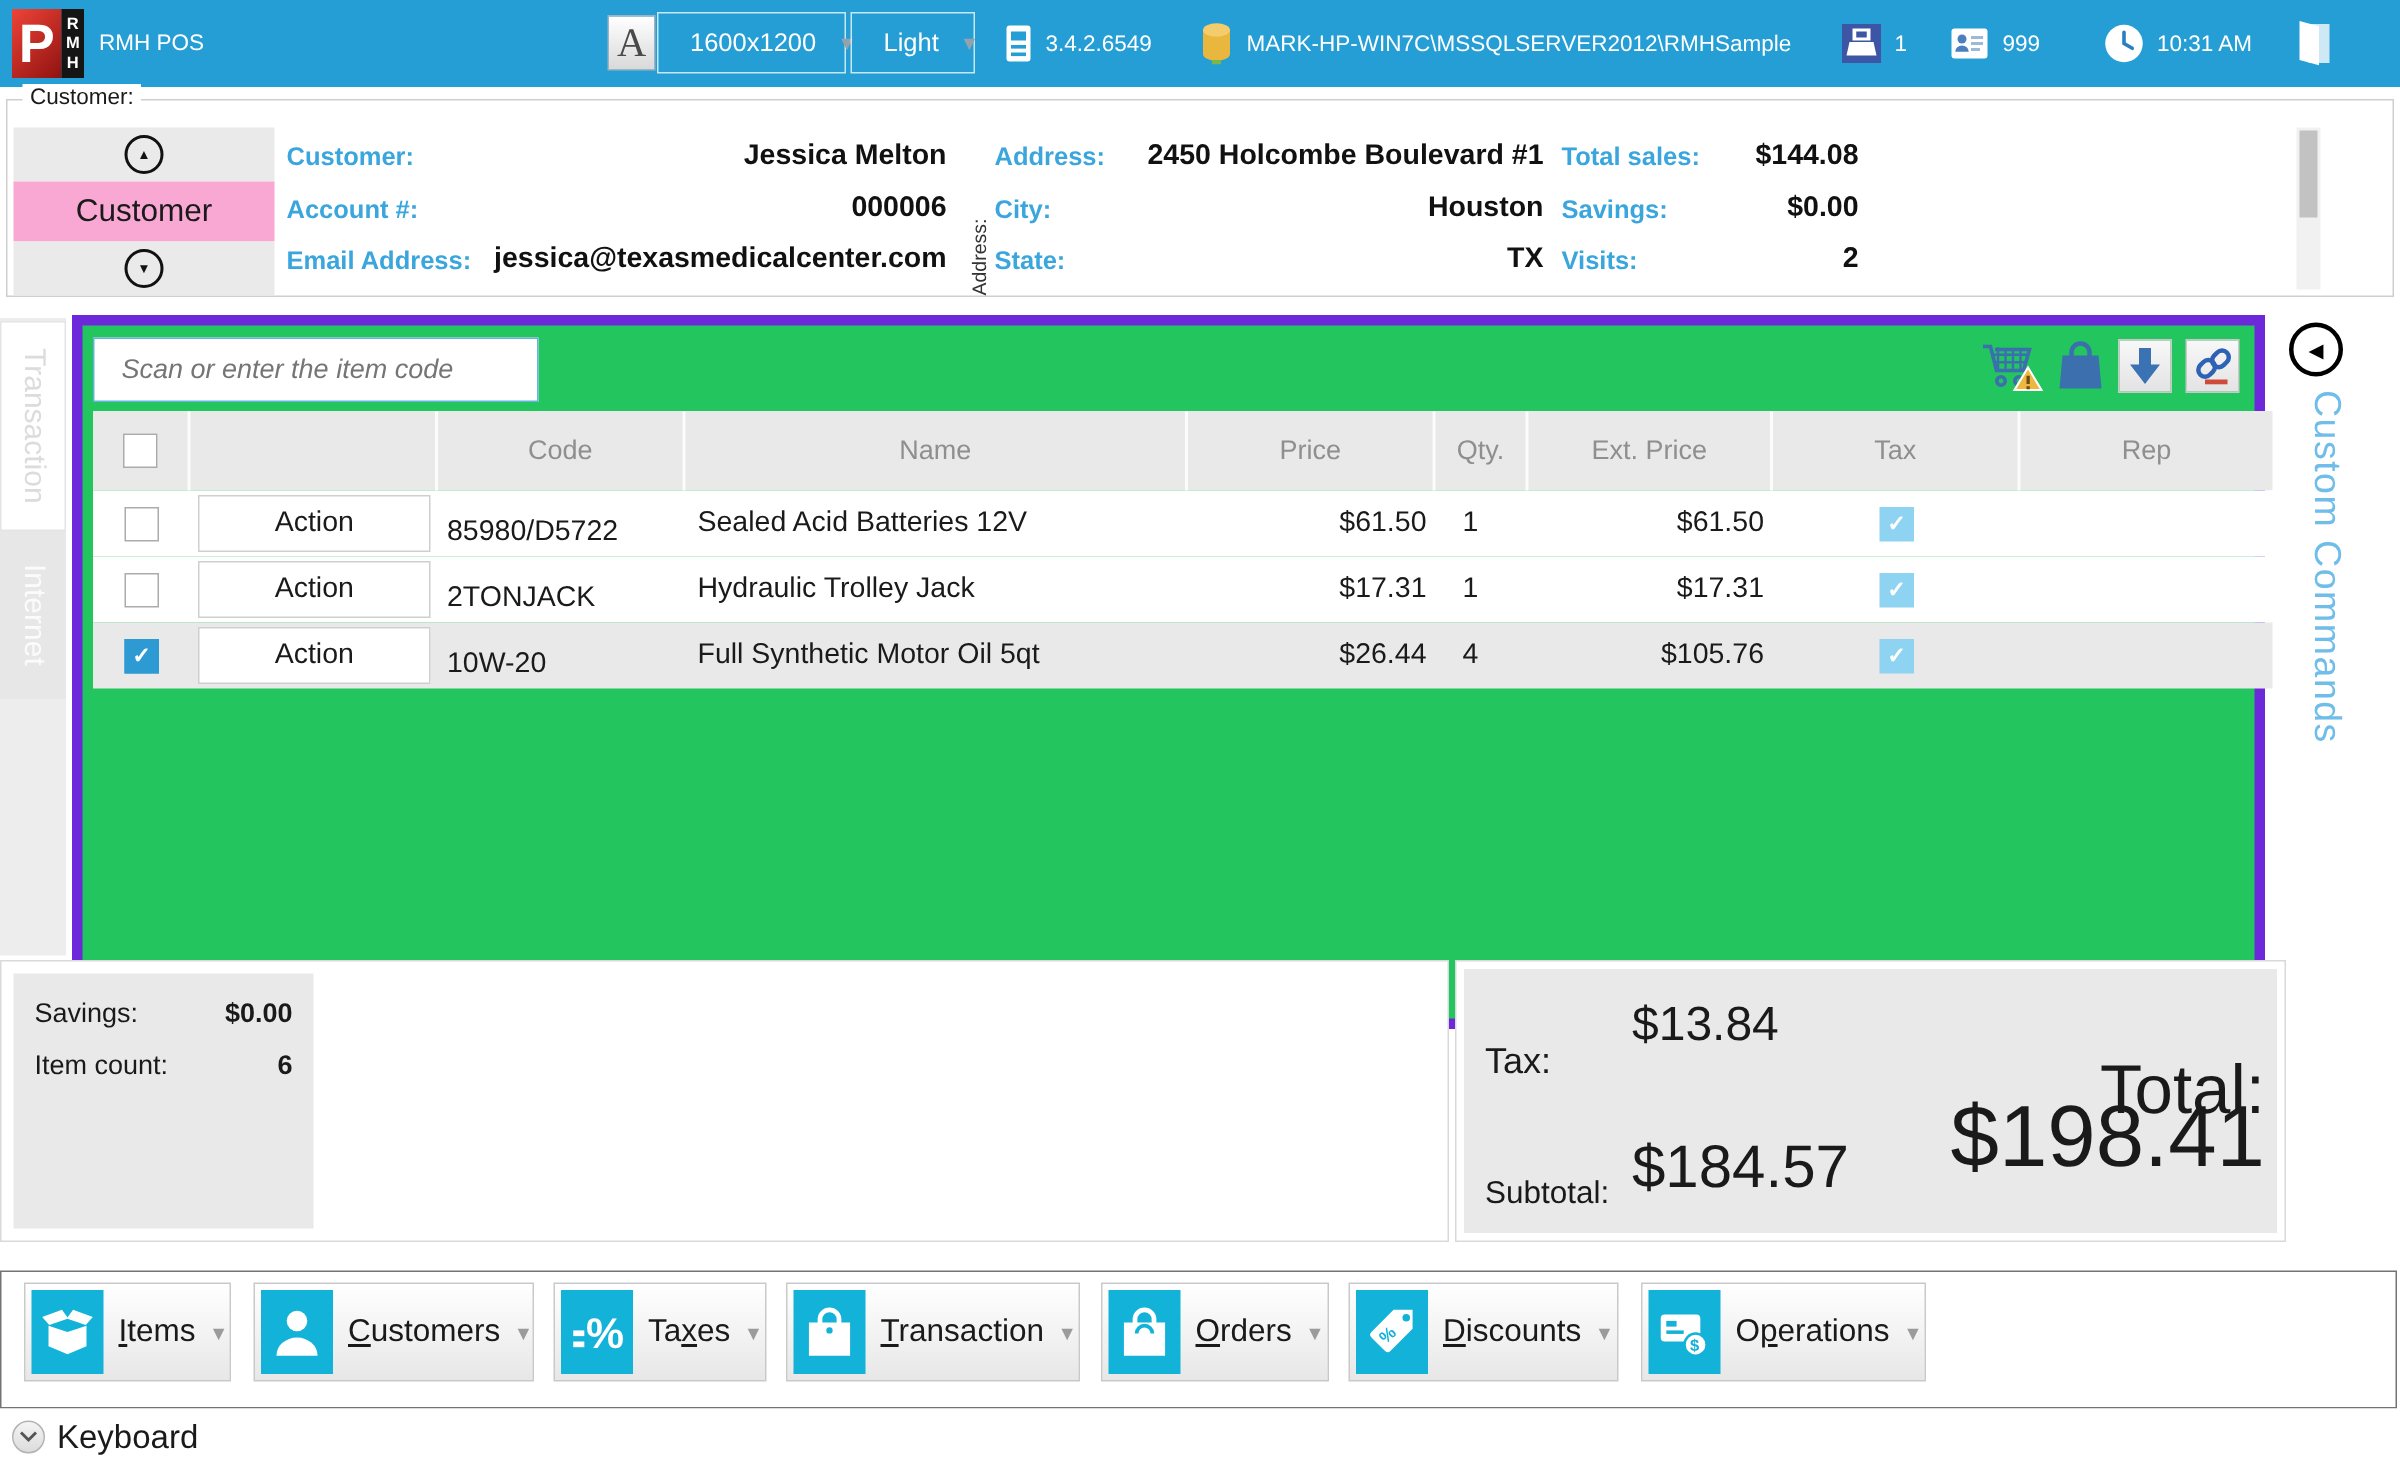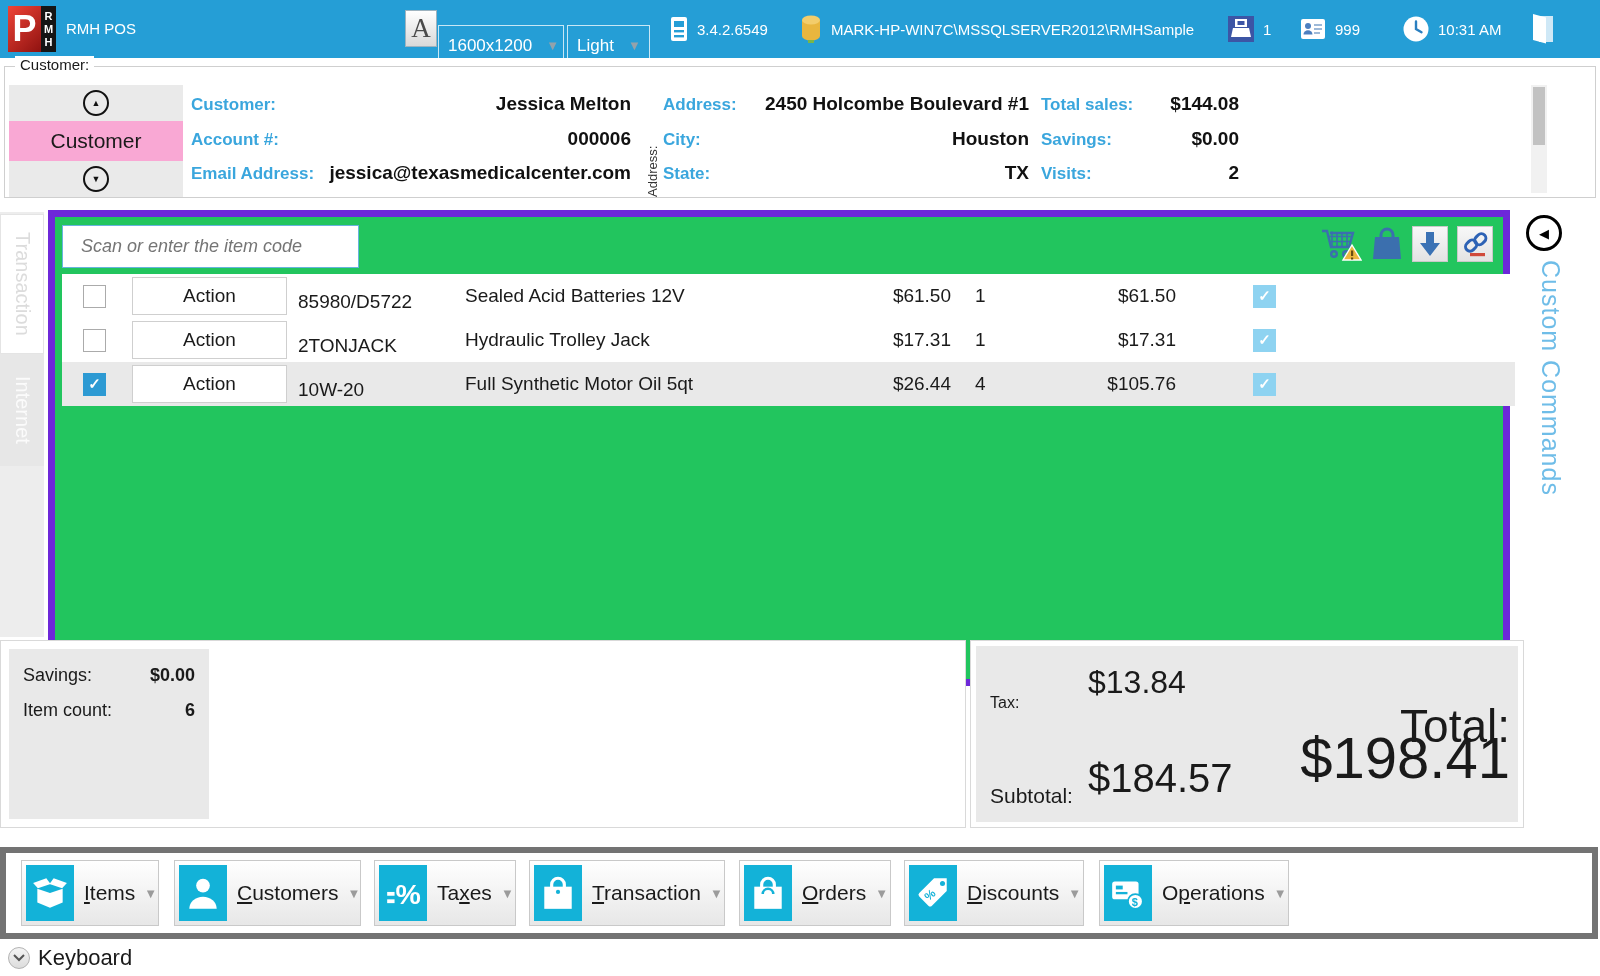--- a/index.html
+++ b/index.html
@@ -6,21 +6,21 @@
   html,body { width:1600px; height:976px; }
   body { font-family:"Liberation Sans", sans-serif; background:#fff; position:relative; overflow:hidden; color:#1a1a1a; }
 
   
   .titlebar { position:absolute; left:0; top:0; width:1600px; height:58px; background:#259ed6; color:#fff; }
   .logo { position:absolute; left:8px; top:6px; width:48px; height:46px; display:flex; cursor:default; }
   .logo-p { flex:1; background:linear-gradient(135deg,#ef4437,#8f1210); color:#fff; font-weight:700; font-size:36px; display:flex; align-items:center; justify-content:center; }
   .logo-stack { width:15px; background:#151515; color:#fff; font-size:11px; font-weight:700; writing-mode:vertical-rl; text-orientation:upright; display:flex; align-items:center; justify-content:center; letter-spacing:1px; }
   .app-title { position:absolute; left:66px; top:20px; font-size:15px; }
   .font-btn { position:absolute; left:405px; top:10px; width:32px; height:37px; background:linear-gradient(#ffffff,#d9d9d9); border:1px solid #9eb3bf; color:#4a4a4a; font-family:"Liberation Serif",serif; font-size:27px; text-align:center; line-height:34px; cursor:pointer; }
-  .tb-select { position:absolute; top:8px; height:41px; border:1px solid rgba(255,255,255,.75); display:flex; align-items:center; padding:0 9px; font-size:17px; cursor:pointer;margin-top:17px; }
+  .tb-select { position:absolute; top:8px; height:41px; border:1px solid rgba(255,255,255,.75); display:flex; align-items:center; padding:0 21px; font-size:17px; cursor:pointer; }
   .tb-select .caret { margin-left:auto; color:#93a2ab; font-size:13px; padding-left:14px; }
   .res-select { left:438px; width:126px; }
   .theme-select { left:567px; width:83px; }
   .tb-item { position:absolute; top:0; height:58px; display:flex; align-items:center; gap:9px; font-size:15px; }
   .ver-item { left:670px; } .db-item { left:800px; } .reg-item { left:1228px; } .cash-item { left:1300px; } .time-item { left:1403px; } .exit-item { left:1530px; }
 
   
   .customer-box { position:absolute; left:4px; top:66px; width:1592px; height:132px; border:1px solid #cfcfcf; background:#fff; }
   .customer-legend { position:absolute; left:10px; top:-11px; background:#fff; padding:0 5px; font-size:15px; color:#1a1a1a; }
   .cust-nav { position:absolute; left:4px; top:18px; width:174px; }
@@ -67,29 +67,29 @@
   .collapse-btn { position:absolute; left:4px; top:3px; width:36px; height:36px; border:3px solid #000; border-radius:50%; display:flex; align-items:center; justify-content:center; font-size:13px; color:#000; cursor:pointer; background:#fff; }
   .cc-text { position:absolute; left:14px; top:48px; writing-mode:vertical-rl; font-size:25px; color:#6fbde8; letter-spacing:1px; }
 
   
   .bottom-left { position:absolute; left:0; top:640px; width:966px; height:188px; border:1px solid #d9d9d9; background:#fff; }
   .summary-box { position:absolute; left:8px; top:8px; width:200px; height:170px; background:#e9e9e9; padding:16px 14px; }
   .sum-row { display:flex; justify-content:space-between; font-size:18px; margin-bottom:14px; }
   .sum-val { font-weight:700; }
   .bottom-right { position:absolute; left:970px; top:640px; width:554px; height:188px; border:1px solid #d9d9d9; background:#fff; }
   .totals-box { position:absolute; left:5px; top:5px; width:542px; height:176px; background:#e9e9e9; }
-  .tax-label { position:absolute; left:14px; top:48px; font-size:16px; }
+  .tax-label { position:absolute; left:14px; top:48px; font-size:24px; }
   .tax-value { position:absolute; left:112px; top:18px; font-size:32px; }
   .total-label { position:absolute; right:8px; top:10px; font-size:46px;margin-top:43px; }
   .subtotal-label { position:absolute; left:14px; top:138px; font-size:21px; }
   .subtotal-value { position:absolute; left:112px; top:110px; font-size:40px; }
   .total-value { position:absolute; right:8px; top:78px; font-size:58px; }
 
   
-  .actions-bar { position:absolute; left:0; top:847px; width:1598px; height:92px; border:6px solid #737373; background:#fff; }
+  .actions-bar { position:absolute; left:0; top:847px; width:1598px; height:92px; border:1px solid #737373; background:#fff; }
   .act-btn { position:absolute; top:7px; height:66px; background:linear-gradient(#ffffff,#e7e7e7); border:1px solid #c9c9c9; display:flex; align-items:center; padding:4px 8px 4px 4px; cursor:pointer; }
   .act-icon { width:48px; height:56px; background:#13b2d8; display:flex; align-items:center; justify-content:center; margin-right:10px; flex:none; }
   .act-label { font-size:21px; white-space:nowrap; }
   .act-label .key { text-decoration:underline; }
   .act-caret { color:#9b9b9b; font-size:13px; margin-left:9px; }
   .b-items{left:15px;width:138px;} .b-customers{left:168px;width:187px;} .b-taxes{left:368px;width:142px;}
   .b-transaction{left:523px;width:196px;} .b-orders{left:733px;width:152px;} .b-discounts{left:898px;width:180px;} .b-operations{left:1093px;width:190px;}
 
   
   .keyboard-bar { position:absolute; left:0; top:939px; width:1600px; height:37px; background:#fff; display:flex; align-items:center; padding-left:8px; }
@@ -265,20 +265,33 @@
         <g transform="rotate(-45 14 11)" fill="none" stroke="#2d62b5" stroke-width="3">
           <rect x="2" y="7" width="12" height="9" rx="4.5"></rect>
           <rect x="13" y="9" width="12" height="9" rx="4.5"></rect>
         </g>
         <rect x="9" y="23" width="15" height="3.2" fill="#d04a3a"></rect>
       </svg>
     </span>
   </div>
 
   <div class="txn-table">
+    <div class="tgrid thead">
+      <div class="th">
+          <span class="row-check"></span>
+        </div>
+      <div class="th"></div>
+      <div class="th">Code</div>
+      <div class="th">Name</div>
+      <div class="th">Price</div>
+      <div class="th">Qty.</div>
+      <div class="th">Ext. Price</div>
+      <div class="th">Tax</div>
+      <div class="th" style="border-right:none;">Rep</div>
+    </div>
 
     <div class="tgrid trow">
       <div class="c-center">
           <span class="row-check"></span>
         </div>
       <div class="action-btn-cell"><button class="action-btn">Action</button></div>
       <div class="c-code">85980/D5722</div>
       <div class="c-name">Sealed Acid Batteries 12V</div>
       <div class="c-right">$61.50</div>
       <div class="c-qty">1</div>

